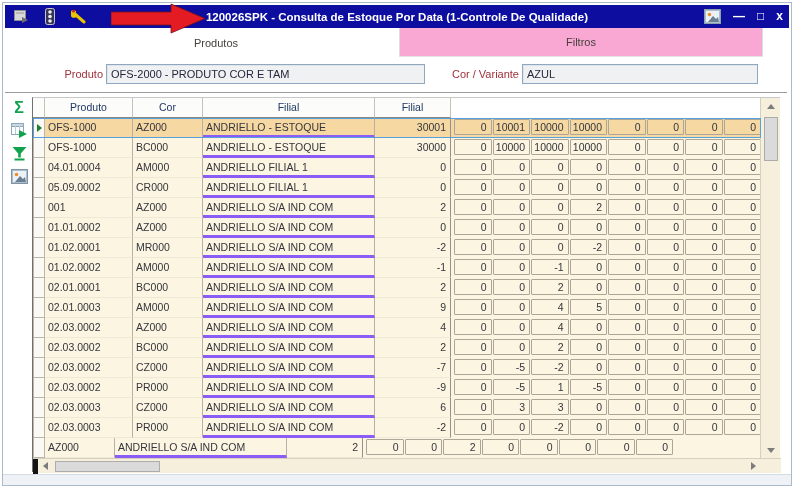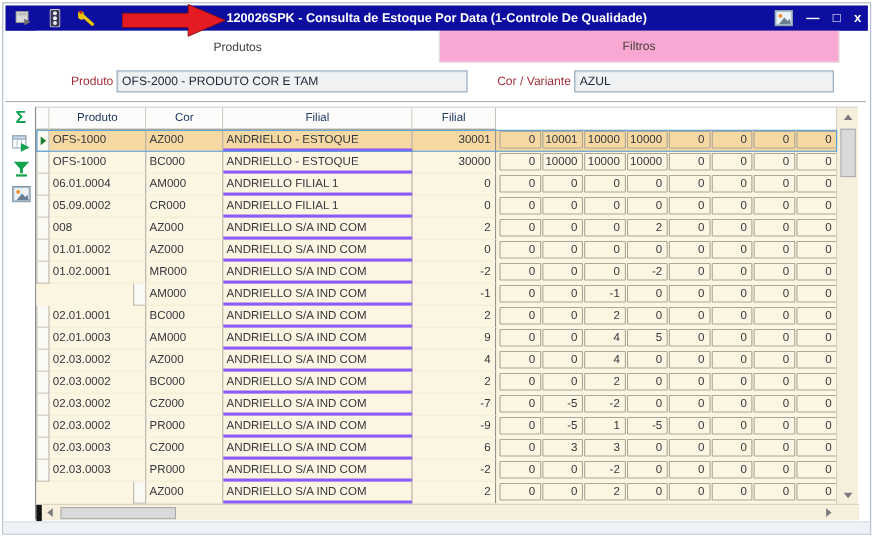--- a/index.html
+++ b/index.html
@@ -41,21 +41,21 @@
   .sigma { font-size:16px; font-weight:bold; color:#10A24C; line-height:17px; }
 
   
   .grid { position:absolute; left:29px; top:94px; width:748px; height:375px;
           background:#ffffff; border-left:1px solid #707070; border-top:1px solid #C8C8C8; }
   .grid-header { position:absolute; left:0; top:0; height:20px; display:flex; }
   .hcell { background:#FCFCFA; border-right:1px solid #C6C2B8; border-bottom:1px solid #8C887E;
            color:#1F3864; font-size:10.5px; text-align:center; line-height:19px; }
   .hnum { width:310px; background:#ffffff; }
   .grid-body { position:absolute; left:0; top:20px; }
-  .grid-row { display:flex; height:20px; background:#FCF5E1; position:relative;justify-content:flex-end; }
+  .grid-row { display:flex; height:20px; background:#FCF5E1; position:relative; }
   .grid-row.selected { background:#F6D9A2; outline:1px solid #57A0DC; outline-offset:-1px; z-index:2; }
   .cell { font-size:10.5px; color:#34353D; line-height:19px; overflow:hidden; white-space:nowrap; }
   .ind { width:12px; background:#FAF9F4; border:1px solid #B9B5AA; border-top:none;
          display:flex; align-items:center; justify-content:center; }
   .row-arrow { width:0; height:0; border-left:5px solid #1E7D32; border-top:4px solid transparent;
                border-bottom:4px solid transparent; }
   .c-prod { width:88px; padding-left:3px; border-right:1px solid #B5B1A6; border-bottom:1px solid #EFE8D4; }
   .c-cor  { width:70px; padding-left:3px; border-right:1px solid #B5B1A6; border-bottom:1px solid #EFE8D4; }
   .c-fil  { width:172px; padding-left:3px; border-right:1px solid #B5B1A6; border-bottom:3px solid #8b5cf6; }
   .c-est  { width:76px; text-align:right; padding-right:4px; border-right:1px solid #94908A;
@@ -215,21 +215,21 @@
               <div class="cell c-num">10000</div>
               <div class="cell c-num">10000</div>
               <div class="cell c-num">0</div>
               <div class="cell c-num">0</div>
               <div class="cell c-num">0</div>
               <div class="cell c-num">0</div>
             </div>
           </div>
           <div class="grid-row">
             <div class="cell ind"></div>
-            <div class="cell c-prod">06.01.0004</div>
+            <div class="cell c-prod">04.01.0004</div>
             <div class="cell c-cor">AM000</div>
             <div class="cell c-fil">ANDRIELLO FILIAL 1</div>
             <div class="cell c-est">0</div>
             <div class="num-block">
               <div class="cell c-num">0</div>
               <div class="cell c-num">0</div>
               <div class="cell c-num">0</div>
               <div class="cell c-num">0</div>
               <div class="cell c-num">0</div>
               <div class="cell c-num">0</div>
@@ -249,21 +249,21 @@
               <div class="cell c-num">0</div>
               <div class="cell c-num">0</div>
               <div class="cell c-num">0</div>
               <div class="cell c-num">0</div>
               <div class="cell c-num">0</div>
               <div class="cell c-num">0</div>
             </div>
           </div>
           <div class="grid-row">
             <div class="cell ind"></div>
-            <div class="cell c-prod">008</div>
+            <div class="cell c-prod">001</div>
             <div class="cell c-cor">AZ000</div>
             <div class="cell c-fil">ANDRIELLO S/A IND COM</div>
             <div class="cell c-est">2</div>
             <div class="num-block">
               <div class="cell c-num">0</div>
               <div class="cell c-num">0</div>
               <div class="cell c-num">0</div>
               <div class="cell c-num">2</div>
               <div class="cell c-num">0</div>
               <div class="cell c-num">0</div>
@@ -300,20 +300,21 @@
               <div class="cell c-num">0</div>
               <div class="cell c-num">-2</div>
               <div class="cell c-num">0</div>
               <div class="cell c-num">0</div>
               <div class="cell c-num">0</div>
               <div class="cell c-num">0</div>
             </div>
           </div>
           <div class="grid-row">
             <div class="cell ind"></div>
+            <div class="cell c-prod">01.02.0002</div>
             <div class="cell c-cor">AM000</div>
             <div class="cell c-fil">ANDRIELLO S/A IND COM</div>
             <div class="cell c-est">-1</div>
             <div class="num-block">
               <div class="cell c-num">0</div>
               <div class="cell c-num">0</div>
               <div class="cell c-num">-1</div>
               <div class="cell c-num">0</div>
               <div class="cell c-num">0</div>
               <div class="cell c-num">0</div>

